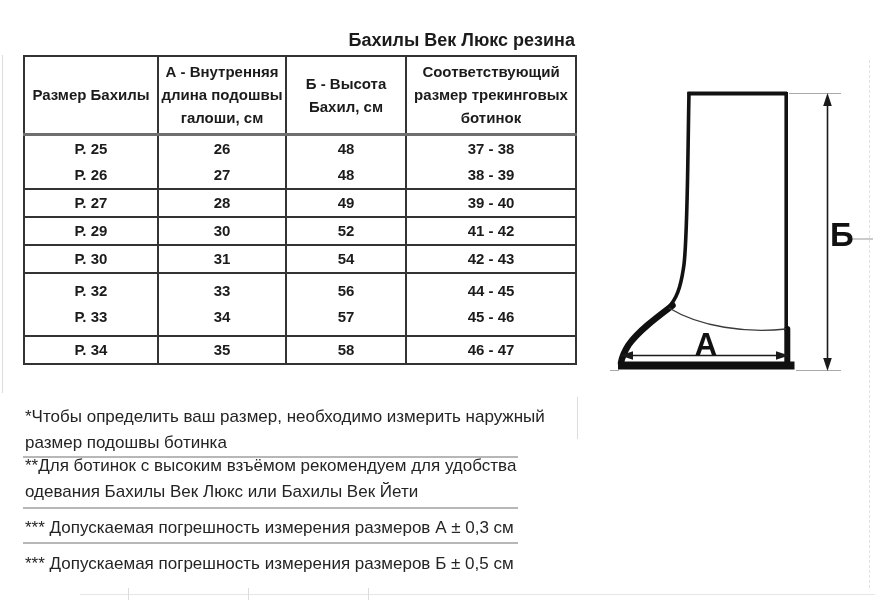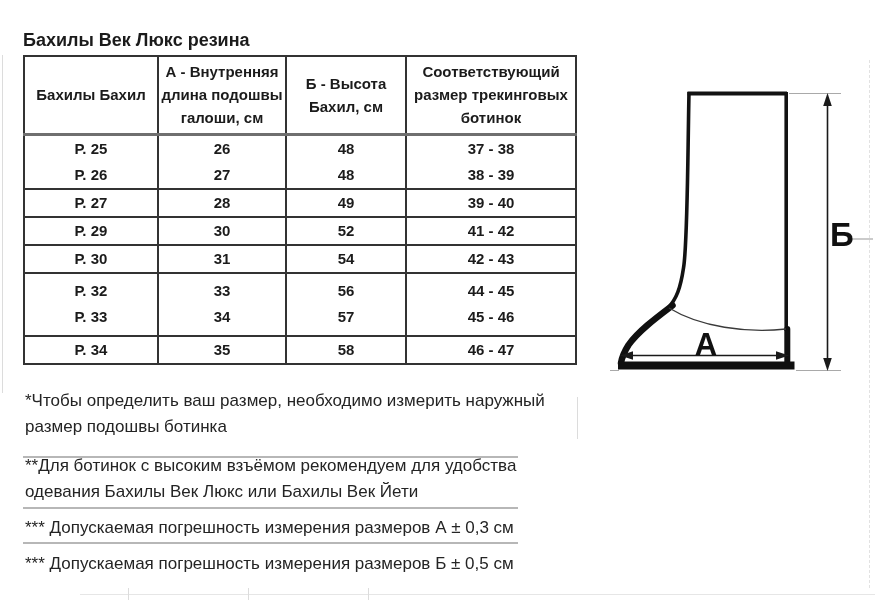--- a/index.html
+++ b/index.html
@@ -7,21 +7,21 @@
     width:875px; height:600px; position:relative; overflow:hidden;
     background:#ffffff;
     font-family:"Liberation Sans", sans-serif;
     color:#1c1c1c;
   }
   .page { position:absolute; inset:0; }
 
   
   .title {
     position:absolute; left:23px; top:30px; width:552px;
-    margin:0; text-align:left;
+    margin:0; text-align:right;
     font-size:18px; font-weight:700; color:#1b1b1b;
   }
 
   
   table.size-table {
     position:absolute; left:23px; top:55px;
     border-collapse:collapse; table-layout:fixed;
   }
   .size-table th, .size-table td {
     border:2px solid #333333;
@@ -63,21 +63,21 @@
 
   <table class="size-table">
     <colgroup>
       <col style="width:134px">
         <col style="width:128px">
         <col style="width:120px">
         <col style="width:170px">
     </colgroup>
     <thead>
       <tr style="height:78px">
-        <th>Бахилы Бахил</th>
+        <th>Размер Бахилы</th>
         <th>А - Внутренняя
 длина подошвы
 галоши, см</th>
         <th>Б - Высота
 Бахил, см</th>
         <th>Соответствующий
 размер трекинговых
 ботинок</th>
       </tr>
     </thead>
@@ -122,21 +122,21 @@
       </tr>
       <tr style="height:25px">
         <td>Р. 34</td>
         <td>35</td>
         <td>58</td>
         <td>46 - 47</td>
       </tr>
     </tbody>
   </table>
 
-  <p class="footnote" style="top:388px"><span>*Чтобы определить ваш размер, необходимо измерить наружный
+  <p class="footnote" style="top:404px"><span>*Чтобы определить ваш размер, необходимо измерить наружный
 размер подошвы ботинка</span></p>
   <div class="rule" style="top:456px"></div>
 
   <p class="footnote" style="top:453px"><span>**Для ботинок с высоким взъёмом рекомендуем для удобства
 одевания Бахилы Век Люкс или Бахилы Век Йети</span></p>
   <div class="rule" style="top:507px"></div>
 
   <p class="footnote" style="top:515px"><span>*** Допускаемая погрешность измерения размеров </span><span class="bold-part">А ± 0,3 см</span></p>
   <div class="rule" style="top:542px"></div>
 

